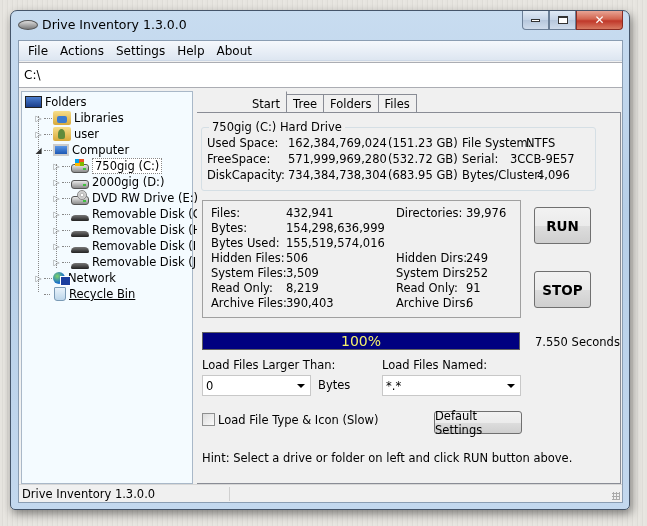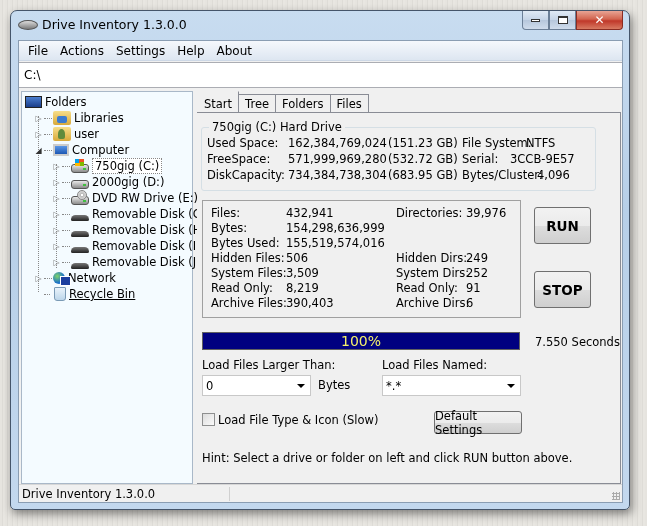--- a/index.html
+++ b/index.html
@@ -99,21 +99,21 @@
 
   .tabs-area {
     position: absolute; left: 178px; top: 50px; width: 424px; height: 393px;
   }
   .tabstrip { position: absolute; left: 0; top: 0; height: 22px; display: flex; align-items: flex-end; }
   .tab {
     height: 19px; padding: 0 6px; font-size: 11.5px; display: flex; align-items: center;
     border: 1px solid #898c95; border-bottom: none; background: #f0f0f0; margin-right: -1px;
     border-left-color: transparent;
   }
-  .tab.active { height: 22px; border-left-color: transparent; background: #f0f0f0; padding-top: 2px; border-top-color: transparent; }
+  .tab.active { height: 22px; border-left-color: transparent; background: #f0f0f0; padding-top: 2px; border-top-color: transparent; margin-left: 48px; }
   .tabpage {
     position: absolute; left: 0; top: 21px; width: 424px; height: 372px;
     border: 1px solid #898c95; border-left: none; background: #f0f0f0;
   }
   .groupbox {
     position: absolute; left: 4px; top: 14px; width: 395px; height: 64px;
     border: 1px solid #d5dfe5; border-radius: 3px;
   }
   .group-legend {
     position: absolute; left: 7px; top: -8px; background: #f0f0f0; padding: 0 3px; font-size: 11.5px;

